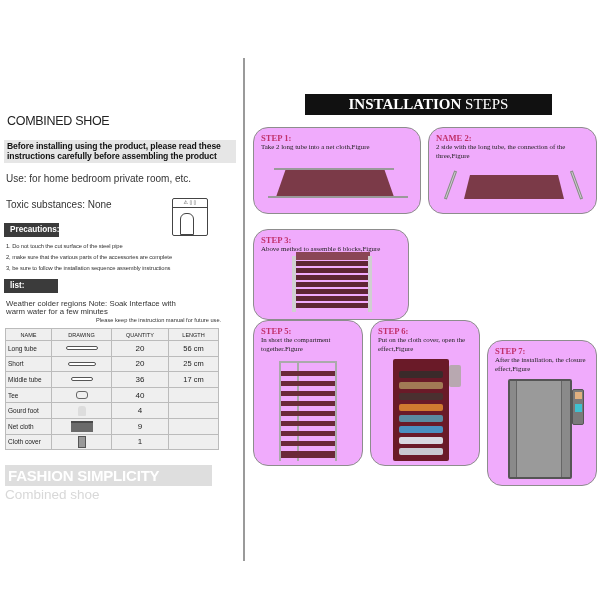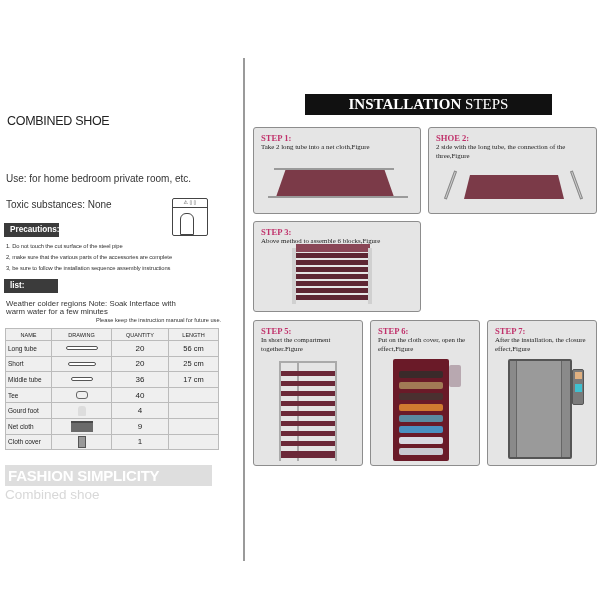--- a/index.html
+++ b/index.html
@@ -37,41 +37,42 @@
   .draw-cover { display: block; margin: 0 auto; width: 8px; height: 12px; background: #999; border: 1px solid #555; }
 
   .fashion { position: absolute; left: 5px; top: 465px; width: 207px; height: 21px; background: #dedede;
              color: #fff; font-size: 15px; font-weight: bold; padding-left: 3px; line-height: 21px; letter-spacing: -0.2px; }
   .combined-shoe { position: absolute; left: 5px; top: 487px; font-size: 13.5px; color: #d8d8d8; }
 
   .inst-banner { position: absolute; left: 55px; top: 94px; width: 247px; height: 21px; background: #111;
                  color: #fff; text-align: center; font-size: 15px; line-height: 21px; }
   .inst-banner b { font-weight: bold; }
 
-  .step { position: absolute; background: #e5e5e5; border: 1.5px solid #8d8d8d; border-radius: 3px; overflow: hidden; }
+  .step { position: absolute; background: #f0abfc; border: 1.5px solid #8d8d8d; border-radius: 15px; overflow: hidden; }
   .step .st { position: absolute; left: 7px; top: 5px; color: #c0306a; font-size: 8.6px; font-weight: bold; }
   .step .sd { position: absolute; left: 7px; top: 14px; font-size: 6.9px; line-height: 9px; color: #222; right: 6px; }
 
   .shelf { position: absolute; background: #7b3a48; }
   .rod { position: absolute; background: #9a9a9a; height: 2px; }
   .side { position: absolute; width: 3px; background: #cfcfcf; border: 1px solid #888; }
 
   .rack { position: absolute; border-left: 2px solid #aaa; border-right: 2px solid #aaa; }
   .rack .post { position: absolute; top: 0; bottom: 0; width: 2px; background: #aaa; }
   .rack .tier { position: absolute; left: 0; right: 0; height: 5px; background: #6b2838; }
 
   .cabinet { position: absolute; border-radius: 2px; }
   .pocket { position: absolute; border-radius: 2px; }
   .shoes { position: absolute; left: 6px; right: 6px; height: 7px; border-radius: 2px; }
 </style>
 </head>
 <body>
 
 <div class="left">
   <div class="title">COMBINED SHOE</div>
+  <div class="notice">Before installing using the product, please read these instructions carefully before assembling the product</div>
   <div class="info" style="top:173px">Use: for home bedroom private room, etc.</div>
   <div class="info" style="top:199px">Toxic substances: None</div>
 
   <div class="pipe-icon">
     <div class="bar">⚠ ▯ ▯</div>
     <div class="tube"></div>
   </div>
 
   <div class="label-box" style="top:223px;width:55px">Precautions:</div>
   <div class="prec" style="top:243px">1. Do not touch the cut surface of the steel pipe</div>
@@ -164,30 +165,30 @@
     <div class="st">STEP 1:</div>
     <div class="sd">Take 2 long tube into a net cloth,Figure</div>
     <div>
       <div class="rod" style="left:20px;top:40px;width:120px"></div>
       <div class="shelf" style="left:22px;top:42px;width:118px;height:27px;clip-path:polygon(8% 0,92% 0,100% 100%,0 100%)"></div>
       <div class="rod" style="left:14px;top:68px;width:140px"></div>
     </div>
   </div>
 
   <div class="step" style="left:178px;top:127px;width:169px;height:87px">
-    <div class="st">SHOE 2:</div>
+    <div class="st">NAME 2:</div>
     <div class="sd">2 side with the long tube, the connection of the three,Figure</div>
     <div>
       <div class="side" style="left:20px;top:42px;height:30px;transform:rotate(20deg)"></div>
       <div class="shelf" style="left:35px;top:47px;width:100px;height:24px;clip-path:polygon(6% 0,94% 0,100% 100%,0 100%)"></div>
       <div class="side" style="left:146px;top:42px;height:30px;transform:rotate(-20deg)"></div>
     </div>
   </div>
 
-  <div class="step" style="left:3px;top:221px;width:168px;height:91px">
+  <div class="step" style="left:3px;top:229px;width:156px;height:91px">
     <div class="st">STEP 3:</div>
     <div class="sd">Above method to assemble 6 blocks,Figure</div>
     <div style="position:absolute;left:38px;top:22px;width:80px;height:64px;">
       <div class="shelf" style="left:4px;top:0;width:74px;height:8px;background:#8a4656"></div>
       <div class="shelf" style="left:4px;top:9px;width:74px;height:5px;background:#5e2633"></div>
       <div class="shelf" style="left:4px;top:16px;width:74px;height:5px;background:#5e2633"></div>
       <div class="shelf" style="left:4px;top:23px;width:74px;height:5px;background:#5e2633"></div>
       <div class="shelf" style="left:4px;top:30px;width:74px;height:5px;background:#5e2633"></div>
       <div class="shelf" style="left:4px;top:37px;width:74px;height:5px;background:#5e2633"></div>
       <div class="shelf" style="left:4px;top:44px;width:74px;height:5px;background:#5e2633"></div>
@@ -224,21 +225,21 @@
       <div class="shoes" style="top:34px;background:#4a3030"></div>
       <div class="shoes" style="top:45px;background:#d07a30"></div>
       <div class="shoes" style="top:56px;background:#5a8aa0"></div>
       <div class="shoes" style="top:67px;background:#4a90c0"></div>
       <div class="shoes" style="top:78px;background:#d8d8e0"></div>
       <div class="shoes" style="top:89px;background:#c8c8d0"></div>
     </div>
     <div class="pocket" style="left:78px;top:44px;width:12px;height:22px;background:#b8a8b0"></div>
   </div>
 
-  <div class="step" style="left:237px;top:320px;width:110px;height:146px">
+  <div class="step" style="left:237px;top:340px;width:110px;height:146px">
     <div class="st">STEP 7:</div>
     <div class="sd">After the installation, the closure effect,Figure</div>
     <div class="cabinet" style="left:20px;top:38px;width:64px;height:100px;background:#8a8a8a;border:2px solid #555">
       <div style="position:absolute;left:6px;top:0;bottom:0;width:46px;background:#9a9a9a;border-left:1px solid #666;border-right:1px solid #666"></div>
     </div>
     <div class="pocket" style="left:84px;top:48px;width:12px;height:36px;background:#7a7a7a;border:1px solid #555">
       <div style="position:absolute;left:2px;top:2px;width:7px;height:7px;background:#e0b080"></div>
       <div style="position:absolute;left:2px;top:14px;width:7px;height:8px;background:#40c0d0"></div>
     </div>
   </div>

